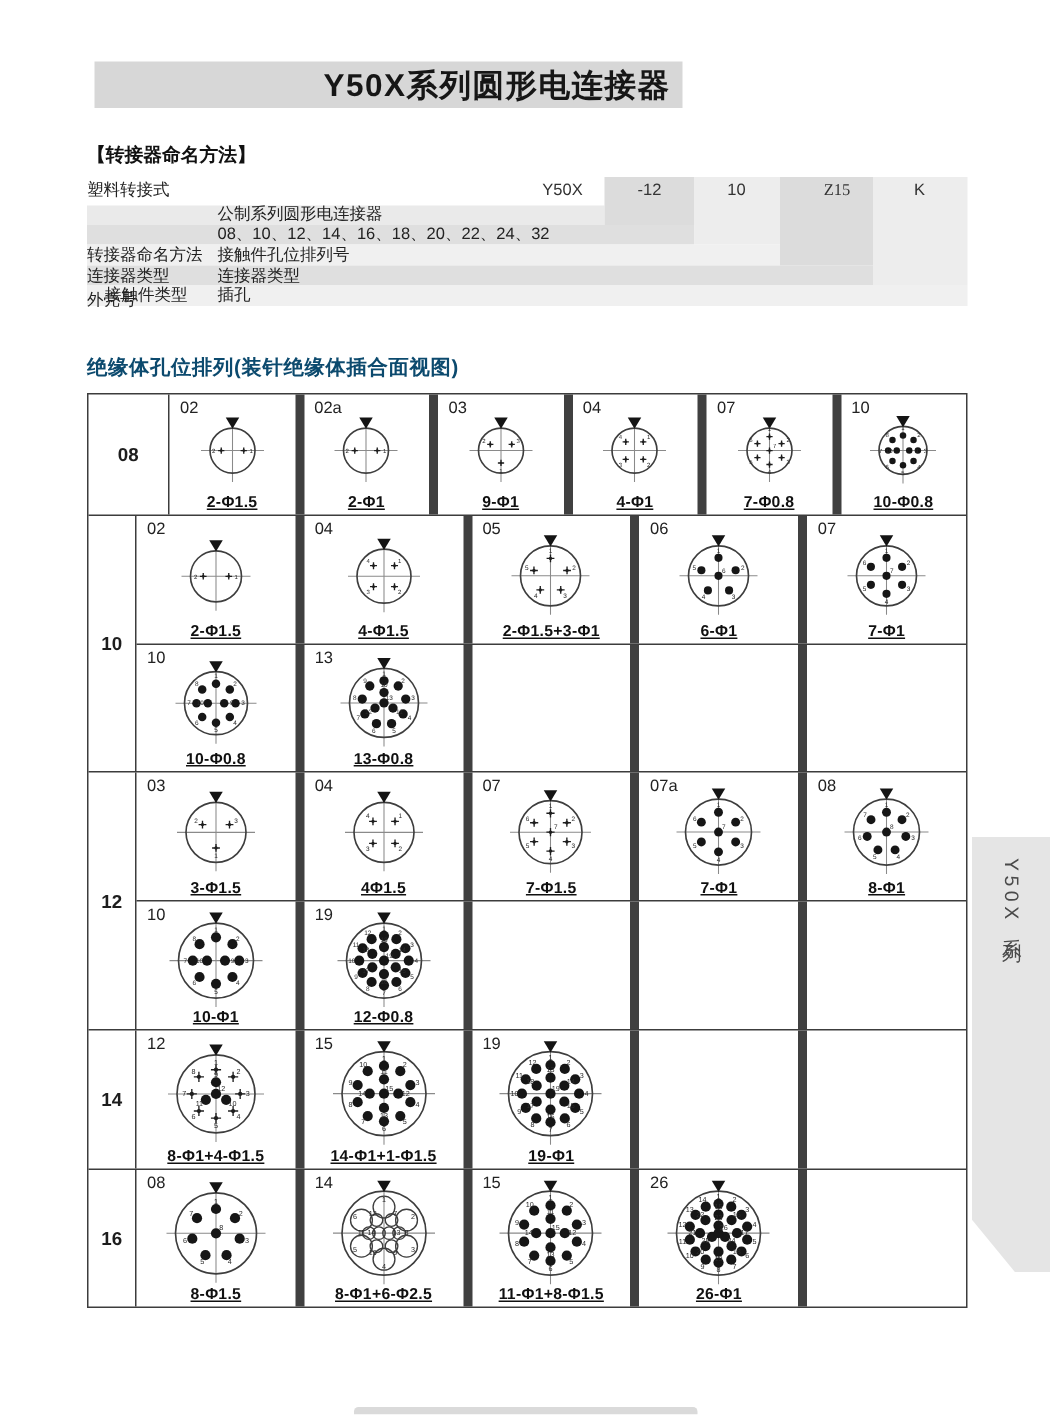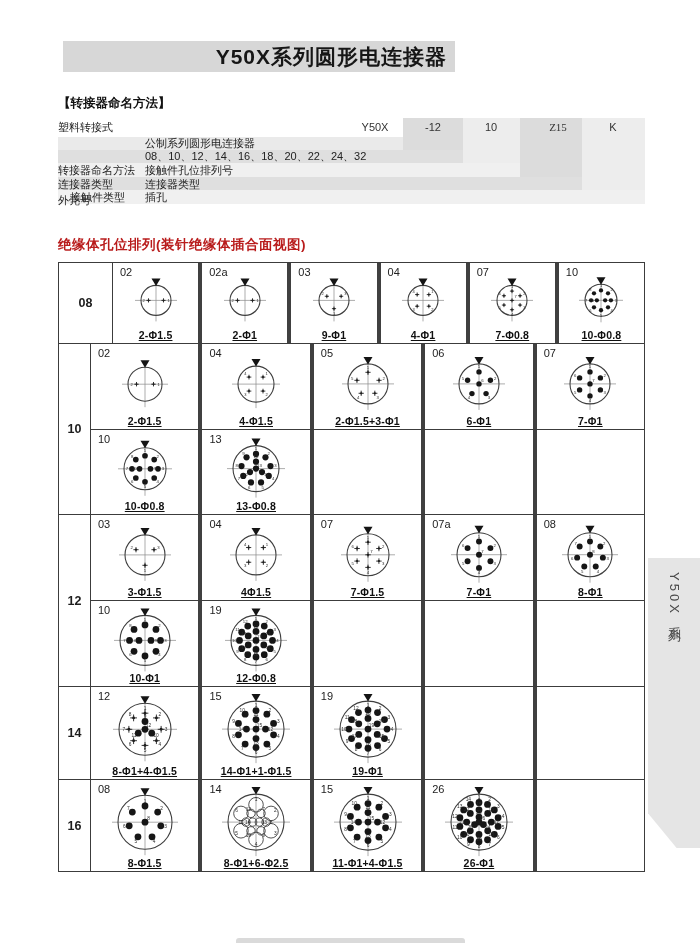--- a/index.html
+++ b/index.html
@@ -8,38 +8,38 @@
   * { box-sizing:border-box; }
 
   
   .title-bar { position:absolute; left:63px; top:41px; width:392px; height:31px;
                background:#d7d7d7; display:flex; align-items:center; justify-content:flex-end;
                padding-right:8px; }
   .title-bar span { font-size:21px; font-weight:bold; color:#161616; letter-spacing:1px; }
 
   
   .h-naming { position:absolute; left:58px; top:95px; font-size:12.5px; font-weight:bold; color:#111; }
-  .h-layout { position:absolute; left:58px; top:236px; font-size:13.5px; font-weight:bold; color:#b91c1c; letter-spacing:0.5px; }
+  .h-layout { position:absolute; left:58px; top:236px; font-size:13.5px; font-weight:bold; color:#0c4a6e; letter-spacing:0.5px; }
 
   
   .band { position:absolute; }
   .ntext { position:absolute; font-size:11px; color:#222; line-height:13px; white-space:nowrap; }
   .ncode { position:absolute; top:121px; font-size:11px; color:#333; transform:translateX(-50%); }
 
   
   .pin-table { position:absolute; left:58px; top:262px; width:587px; border:1px solid #3c3c3c; background:#fff; }
   .group { display:flex; }
   .group + .group { border-top:1px solid #3c3c3c; }
   .shell-col { border-right:1px solid #3c3c3c; display:flex; align-items:center; justify-content:center;
                font-size:12.5px; font-weight:600; color:#1d1d1d; flex:0 0 auto; }
   .subrows { flex:1 1 auto; display:flex; flex-direction:column; min-width:0; }
   .subrow { display:flex; }
   .subrow + .subrow { border-top:1px solid #3c3c3c; }
   .cell { position:relative; flex:1 1 0; min-width:0; }
-  .cell + .cell { border-left:4px solid #404040; }
+  .cell + .cell { border-left:6px solid #404040; }
   .cell .code { position:absolute; top:3px; left:7px; font-size:11px; color:#222; }
   .cell svg { position:absolute; top:50%; left:50%; transform:translate(-50%,-55%); }
   .cell .plabel { position:absolute; bottom:2px; left:0; width:100%; text-align:center;
                   font-size:10.5px; font-weight:700; color:#101010; letter-spacing:0.2px;text-decoration:underline; }
 
   
   .side-tab { position:absolute; left:648px; top:558px; width:52px; height:290px; background:#e5e5e5;
               clip-path:polygon(0 0, 100% 0, 100% 100%, 55% 100%, 0 88%); }
   .side-tab span { writing-mode:vertical-rl; display:block; margin:14px auto 0 auto;
                    font-size:13px; color:#4a4a4a; letter-spacing:3px; }
@@ -916,21 +916,21 @@
               <text x="8.890935761809786e-16" y="-13.020000000000001" font-size="4.8" fill="#2a2a2a" text-anchor="middle" font-family="&quot;Liberation Sans&quot;, sans-serif">11</text>
               <circle cx="9.520000000000001" cy="0" r="3.4" fill="#161616"></circle>
               <text x="14.520000000000001" y="1.5" font-size="4.8" fill="#2a2a2a" text-anchor="middle" font-family="&quot;Liberation Sans&quot;, sans-serif">12</text>
               <circle cx="5.829318763941402e-16" cy="9.520000000000001" r="3.4" fill="#161616"></circle>
               <text x="8.890935761809786e-16" y="16.020000000000003" font-size="4.8" fill="#2a2a2a" text-anchor="middle" font-family="&quot;Liberation Sans&quot;, sans-serif">13</text>
               <circle cx="-9.520000000000001" cy="1.1658637527882804e-15" r="3.4" fill="#161616"></circle>
               <text x="-14.520000000000001" y="1.5000000000000018" font-size="4.8" fill="#2a2a2a" text-anchor="middle" font-family="&quot;Liberation Sans&quot;, sans-serif">14</text>
               <circle cx="0" cy="0" r="3.4" fill="#161616"></circle>
               <text x="3.5" y="-2" font-size="4.8" fill="#2a2a2a" text-anchor="middle" font-family="&quot;Liberation Sans&quot;, sans-serif">15</text>
             </svg>
-            <span class="plabel">11-Φ1+4-Φ1.5</span>
+            <span class="plabel">11-Φ1+8-Φ1.5</span>
           </div>
           <div class="cell">
             <span class="code">26</span>
             <svg width="78" height="78" viewBox="-39 -39 78 78">
               <line x1="-34" y1="0" x2="34" y2="0" stroke="#8a8a8a" stroke-width="0.7"></line>
               <line x1="0" y1="-34" x2="0" y2="34" stroke="#8a8a8a" stroke-width="0.7"></line>
               <circle cx="0" cy="0" r="28" fill="none" stroke="#3e3e3e" stroke-width="1.1"></circle>
               <polygon points="-4.5,-35 4.5,-35 0,-27.5" fill="#141414"></polygon>
               <circle cx="1.200153863164406e-15" cy="-19.599999999999998" r="3.4" fill="#161616"></circle>
               <text x="1.5063155629512444e-15" y="-23.099999999999998" font-size="4.8" fill="#2a2a2a" text-anchor="middle" font-family="&quot;Liberation Sans&quot;, sans-serif">1</text>

